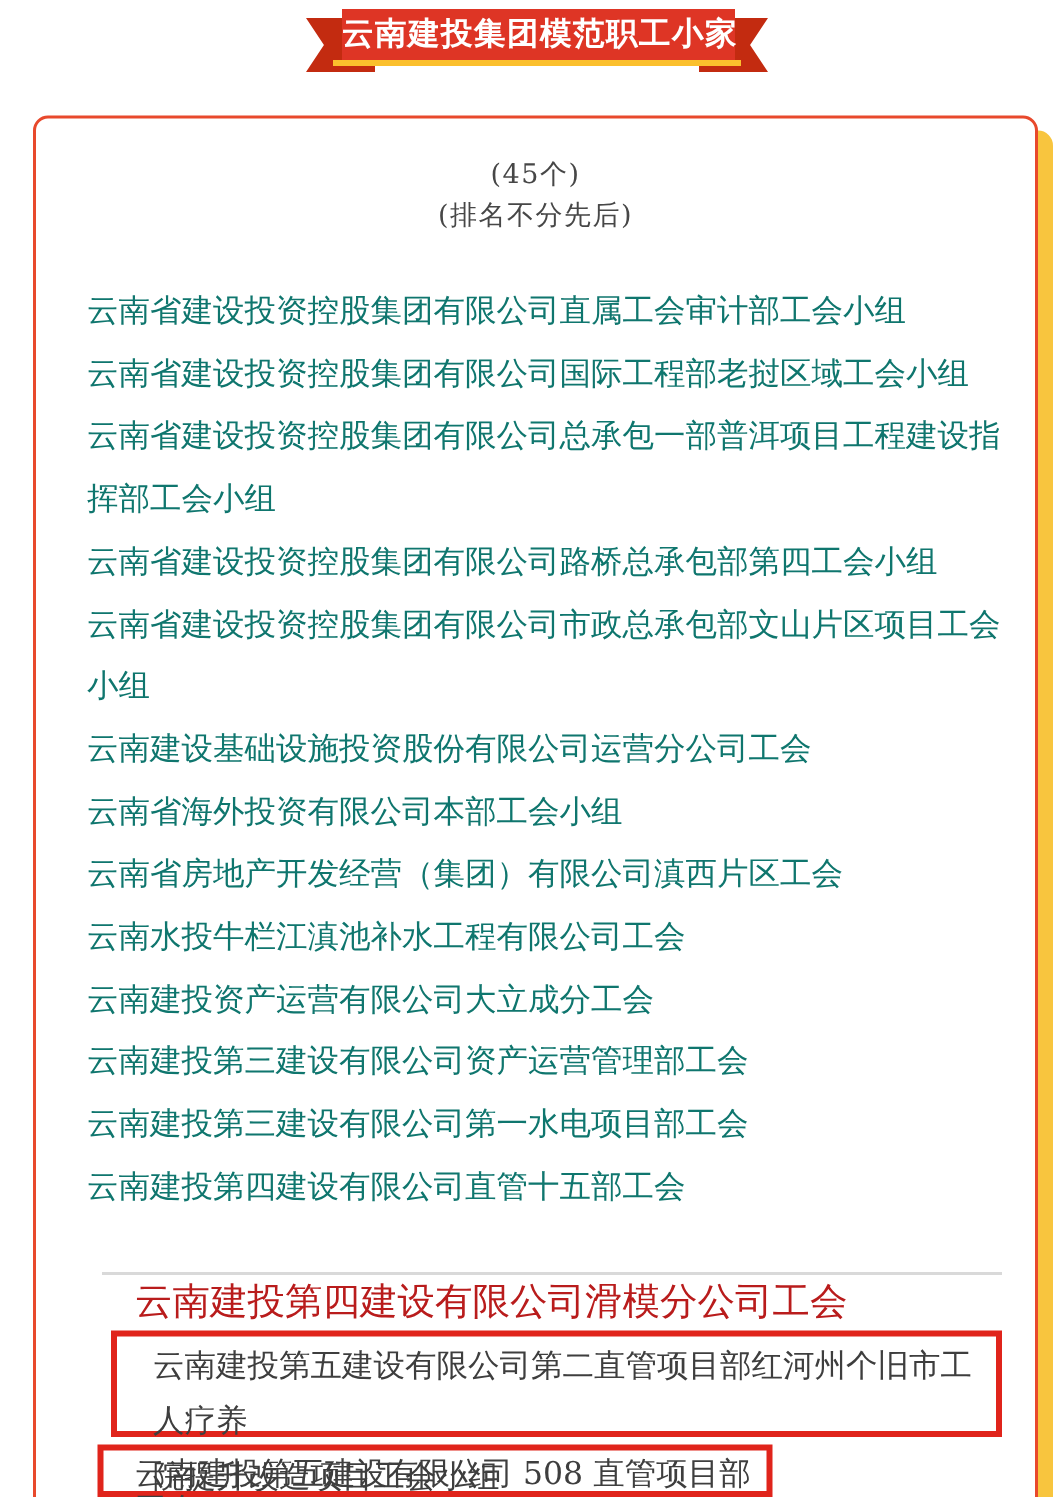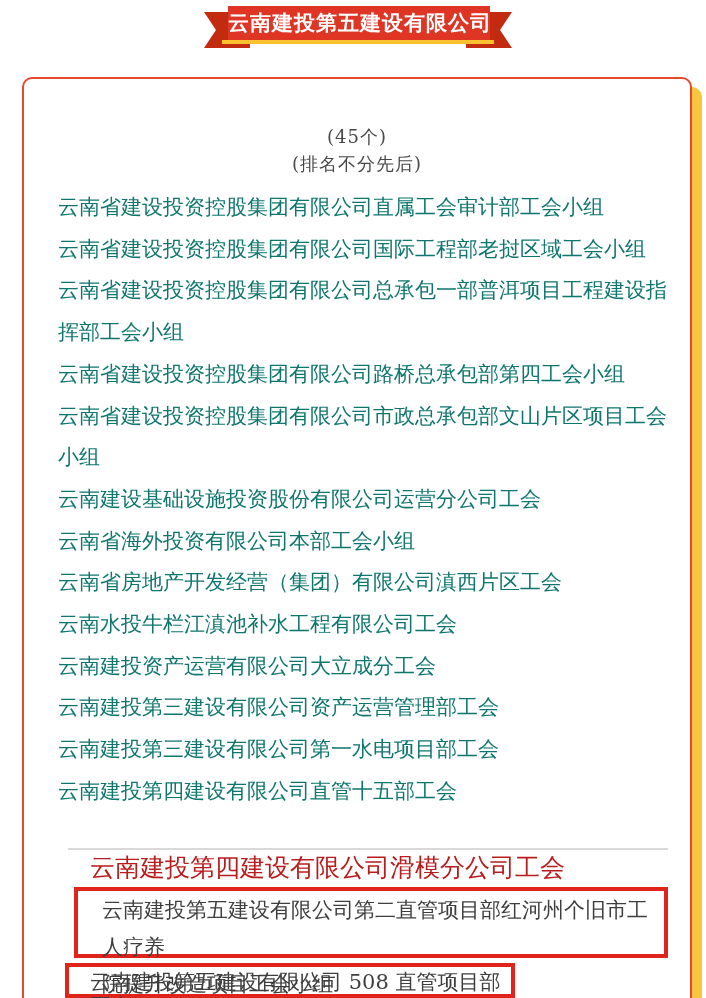--- a/index.html
+++ b/index.html
@@ -48,21 +48,20 @@
     border-radius: 10px;
     box-shadow: 10px 10px 0 0 #f8c53e;
   }
   .doc-head {
     position: absolute; top: 24px; left: 0; right: 0;
     text-align: center;
     font-size: 18px;
     line-height: 27px;
     color: #474747;
     letter-spacing: 1px;
-    margin-top: 20px;
   }
   .union-list {
     position: absolute; top: 108px; left: 34px; width: 618px;
     font-size: 21px;
     line-height: 41.7px;
     color: #0f766e;
   }
   .list-item { white-space: pre-line; }
 
   
@@ -96,21 +95,21 @@
 </style>
 </head>
 <body>
 
 <div class="page">
 
   <div class="ribbon">
     <div class="ribbon-wing left"></div>
     <div class="ribbon-wing right"></div>
     <div class="ribbon-bar">
-      <span>云南建投第五建设有限公司</span>
+      <span>云南建投集团模范职工小家</span>
     </div>
     <div class="ribbon-gold"></div>
   </div>
 
   <div class="doc-box">
 
     <div class="doc-head">
       <div>(45个)</div>
       <div>(排名不分先后)</div>
     </div>

